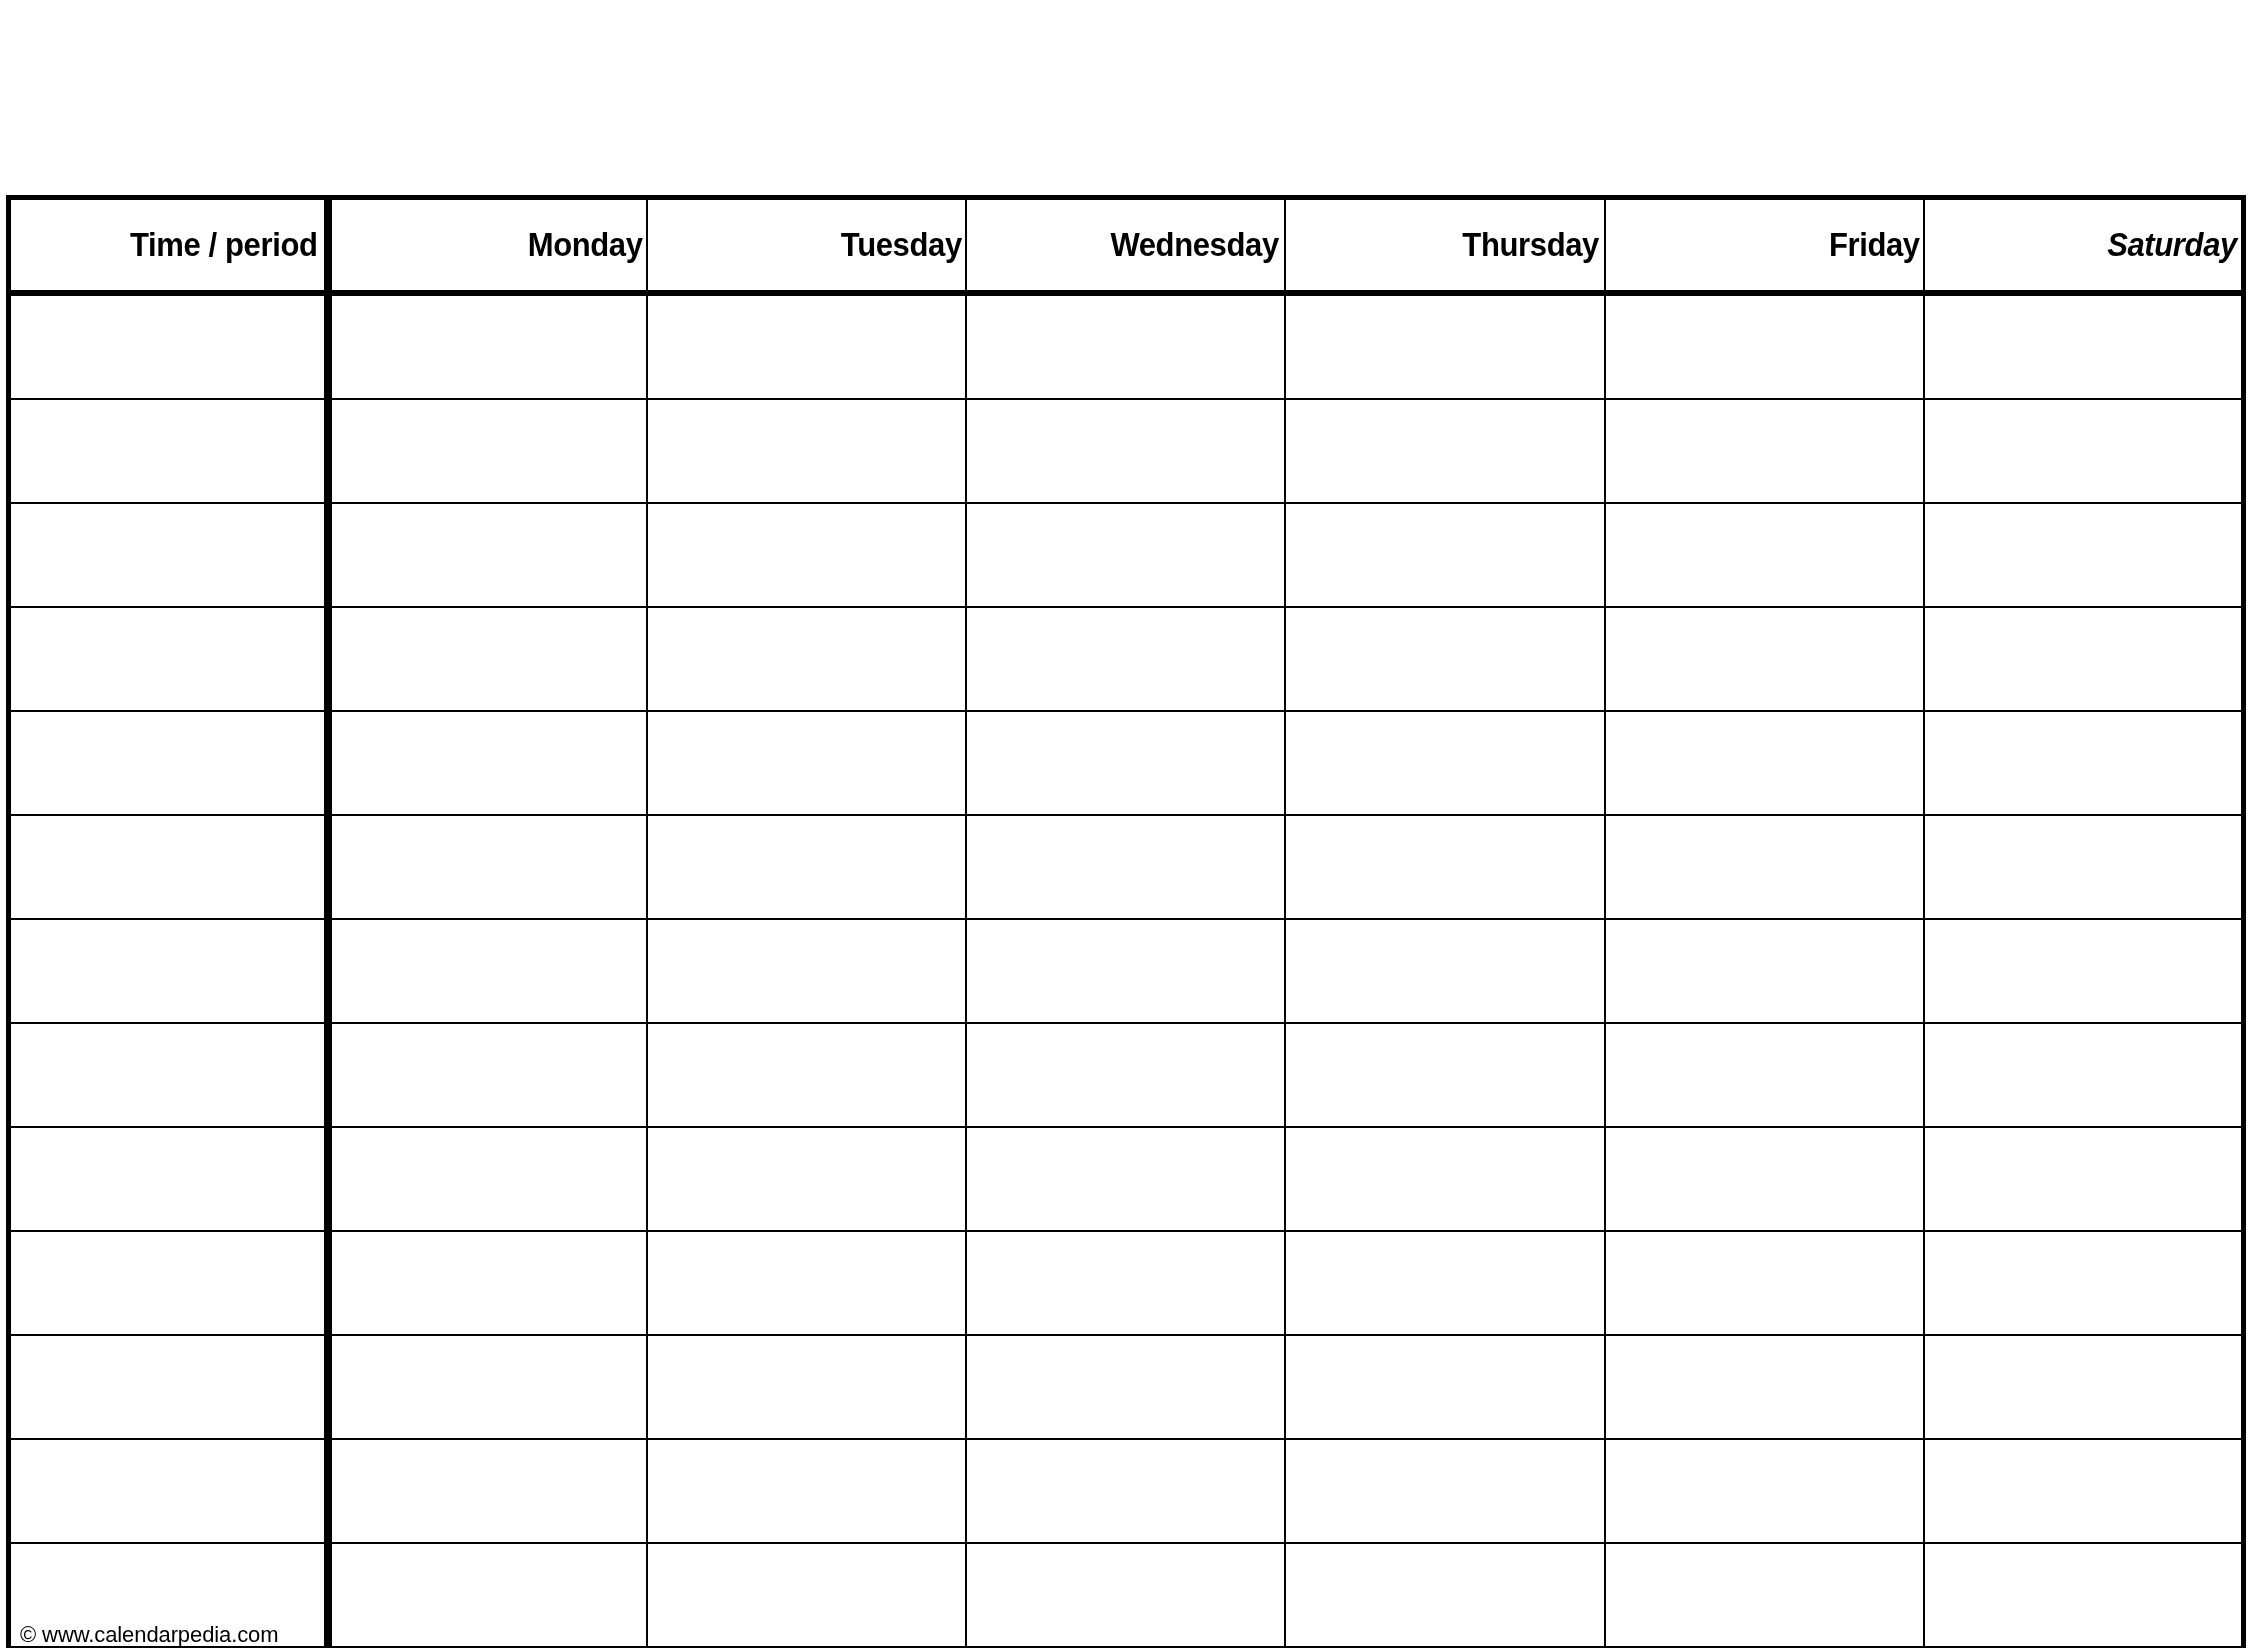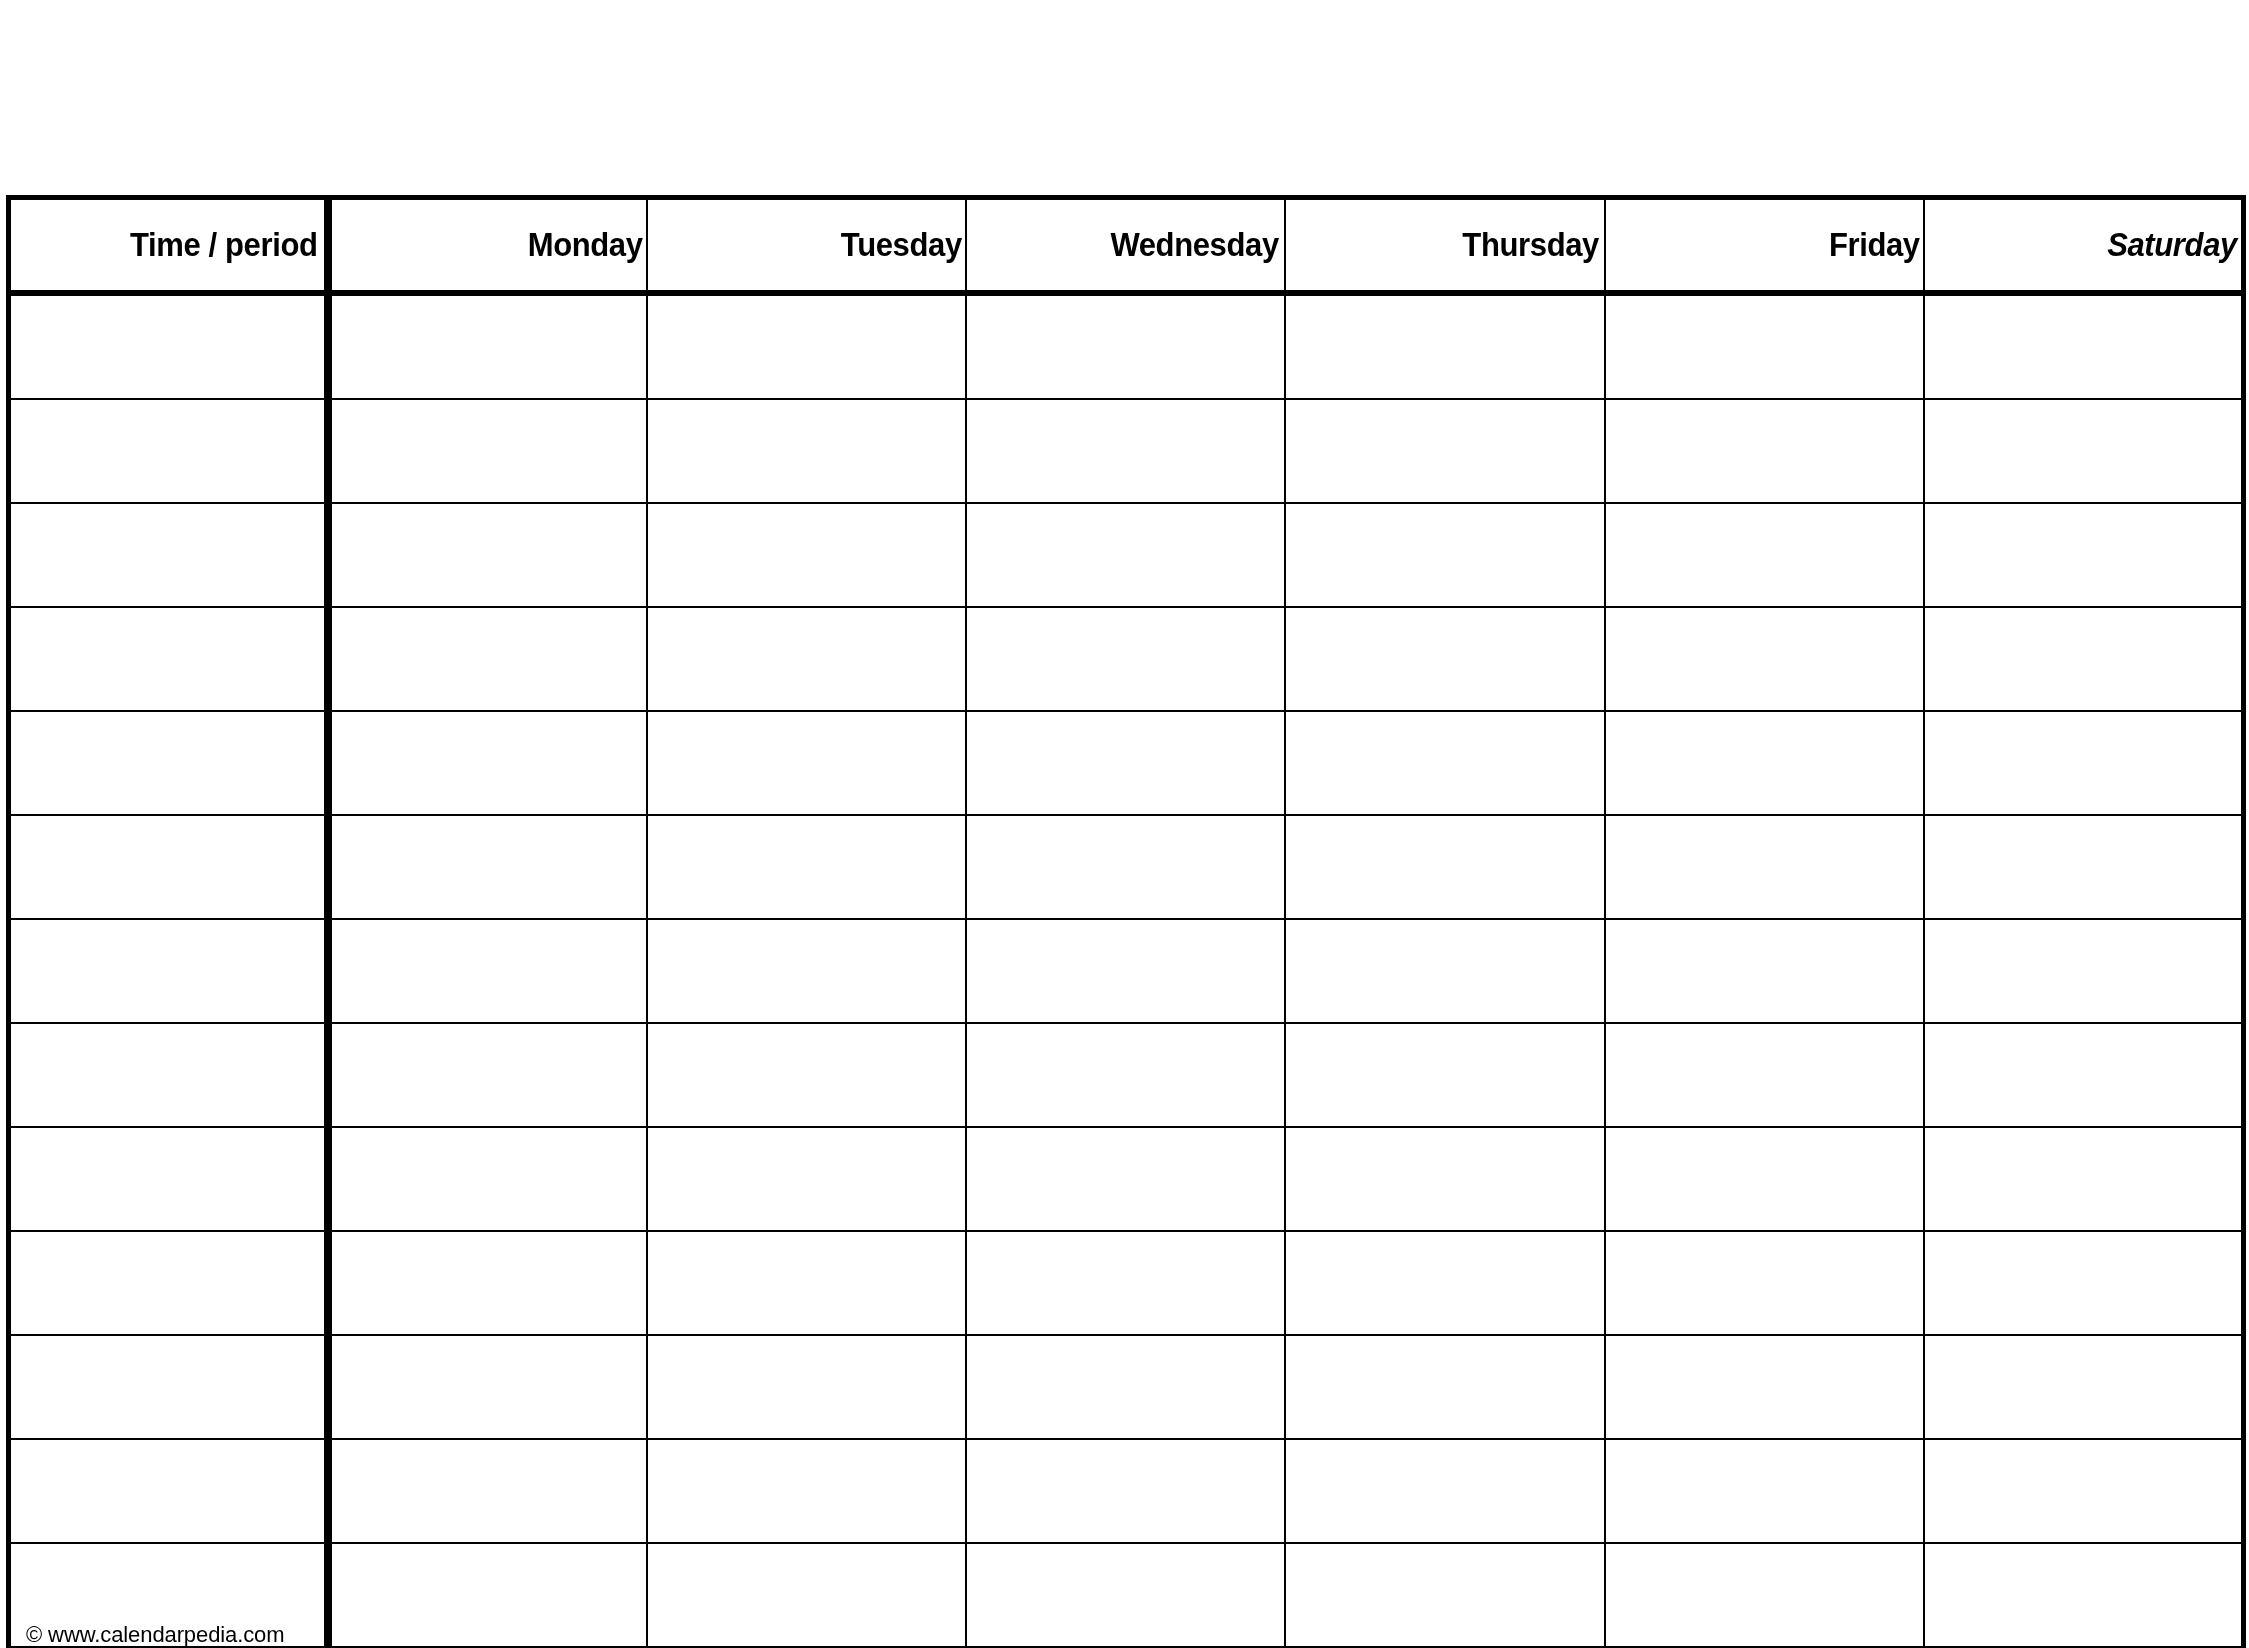--- a/index.html
+++ b/index.html
@@ -146,21 +146,21 @@
     transform: scaleX(0.94);
   }
 
   table.schedule tbody td {
     height: 102px;
   }
 
   
   .footer-credit {
     position: absolute;
-    left: 26px;
+    left: 20px;
     top: 1624px;
     font-size: 22px;
     font-weight: 400;
     line-height: 1;
     white-space: nowrap;
     letter-spacing: -0.1px;
   }
 </style>
 </head>
 <body>

